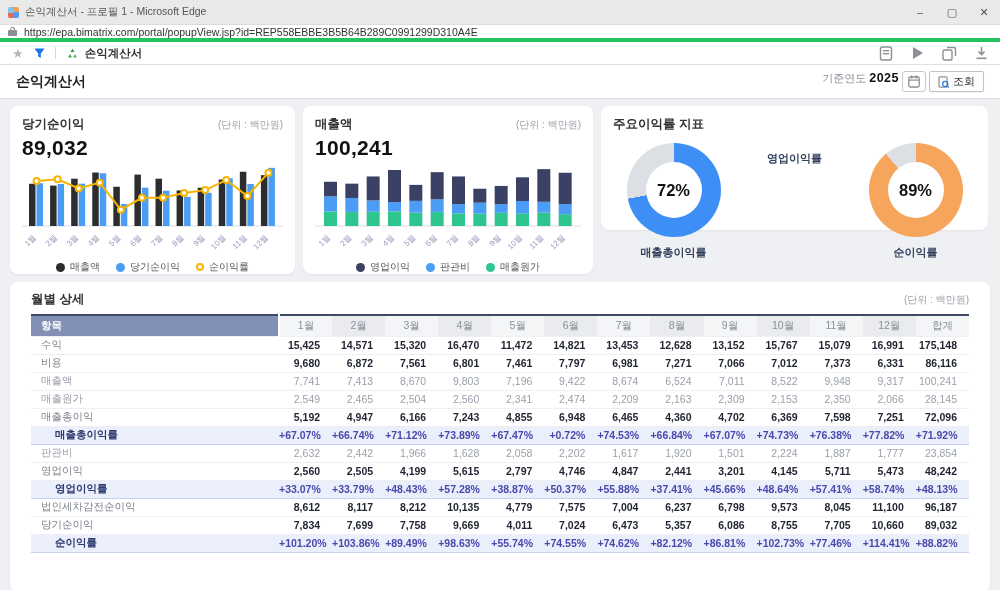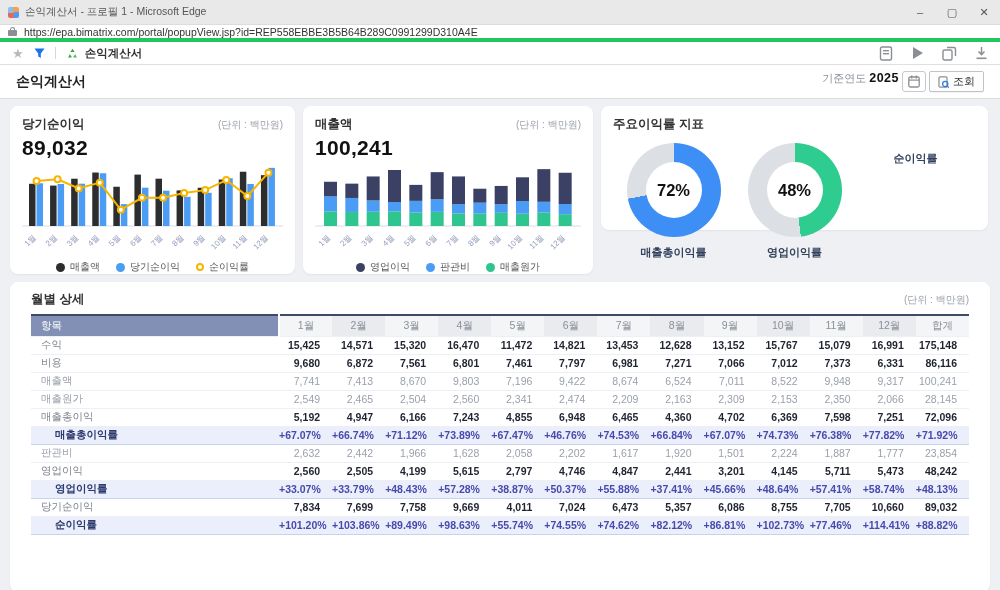--- a/index.html
+++ b/index.html
@@ -56,21 +56,21 @@
   .donut-label { margin-top:8px; font-size:11px; font-weight:bold; color:#33415e; }
 
   
   .tablecard { margin-top:8px; width:980px; height:310px; padding:9px 21px; }
   .tbl-hdr { display:flex; align-items:baseline; margin-bottom:6px; }
   table { width:100%; border-collapse:collapse; table-layout:fixed; }
   thead tr { border-top:2px solid #3e4a68; }
   th { height:21px; font-size:10.5px; font-weight:normal; color:#8a8f99; text-align:center; }
   th.col-odd { background:#f4f5f7; }
   th.col-even { background:#e9ebef; }
-  th.label-head { background:#8290b5; color:#fff; font-weight:normal; text-align:left; padding-left:10px; border-right:2px solid #fff; }
+  th.label-head { background:#8290b5; color:#fff; font-weight:bold; text-align:left; padding-left:10px; border-right:2px solid #fff; }
   td { font-size:10.5px; padding:1.5px 12px 1.5px 0; text-align:right; white-space:nowrap; overflow:hidden; }
   td.lbl { text-align:left; padding-left:10px; color:#8a8f98; }
   tr { border-bottom:1px solid #edeff3; }
   tr.r-bold td { color:#1f2430; font-weight:bold; }
   tr.r-bold td.lbl { color:#7c828c; font-weight:normal; }
   tr.r-normal td { color:#9aa0ab; }
   tr.r-rate { background:#eaeffb; border-top:1px solid #c7d3ec; border-bottom:1px solid #c7d3ec; }
   tr.r-rate td { color:#4949ac; font-weight:bold; }
   tr.r-rate td.lbl { color:#2c3a6e; padding-left:24px; }
 </style>
@@ -308,26 +308,26 @@
           <span class="card-title">주요이익률 지표</span>
         </div>
         <div class="donut-row" id="donuts">
             <div class="donut-wrap">
               <div class="donut" style="background: conic-gradient(rgb(61, 143, 245) 0deg, rgb(61, 143, 245) 72%, rgb(220, 223, 228) 72%, rgb(220, 223, 228) 100%);">
                 <div class="hole">72%</div>
               </div>
               <div class="donut-label">매출총이익률</div>
             </div>
             <div class="donut-wrap">
-              <div class="donut" style="background: conic-gradient(rgb(46, 204, 143) 0deg, rgb(46, 204, 143) 48%, rgb(220, 223, 228) 48%, rgb(220, 223, 228) 100%);">
-                <div class="hole">48%</div>
-              </div>
               <div class="donut-label">영업이익률</div>
             </div>
             <div class="donut-wrap">
+              <div class="donut" style="background: conic-gradient(rgb(246, 165, 92) 0deg, rgb(246, 165, 92) 89%, rgb(220, 223, 228) 89%, rgb(220, 223, 228) 100%);">
+                <div class="hole">89%</div>
+              </div>
               <div class="donut-label">순이익률</div>
             </div>
           </div>
       </div>
     </div>
 
     <div class="card tablecard">
       <div class="tbl-hdr">
         <span class="card-title">월별 상세</span>
         <span class="card-unit">(단위 : 백만원)</span>
@@ -448,21 +448,21 @@
               <td>7,251</td>
               <td>72,096</td>
             </tr>
             <tr class="r-rate">
               <td class="lbl">매출총이익률</td>
               <td>+67.07%</td>
               <td>+66.74%</td>
               <td>+71.12%</td>
               <td>+73.89%</td>
               <td>+67.47%</td>
-              <td>+46.76%</td>
+              <td>+0.72%</td>
               <td>+74.53%</td>
               <td>+66.84%</td>
               <td>+67.07%</td>
               <td>+74.73%</td>
               <td>+76.38%</td>
               <td>+77.82%</td>
               <td>+71.92%</td>
             </tr>
             <tr class="r-normal">
               <td class="lbl">판관비</td>
@@ -506,20 +506,36 @@
               <td>+50.37%</td>
               <td>+55.88%</td>
               <td>+37.41%</td>
               <td>+45.66%</td>
               <td>+48.64%</td>
               <td>+57.41%</td>
               <td>+58.74%</td>
               <td>+48.13%</td>
             </tr>
             <tr class="r-bold">
+              <td class="lbl">법인세차감전순이익</td>
+              <td>8,612</td>
+              <td>8,117</td>
+              <td>8,212</td>
+              <td>10,135</td>
+              <td>4,779</td>
+              <td>7,575</td>
+              <td>7,004</td>
+              <td>6,237</td>
+              <td>6,798</td>
+              <td>9,573</td>
+              <td>8,045</td>
+              <td>11,100</td>
+              <td>96,187</td>
+            </tr>
+            <tr class="r-bold">
               <td class="lbl">당기순이익</td>
               <td>7,834</td>
               <td>7,699</td>
               <td>7,758</td>
               <td>9,669</td>
               <td>4,011</td>
               <td>7,024</td>
               <td>6,473</td>
               <td>5,357</td>
               <td>6,086</td>

